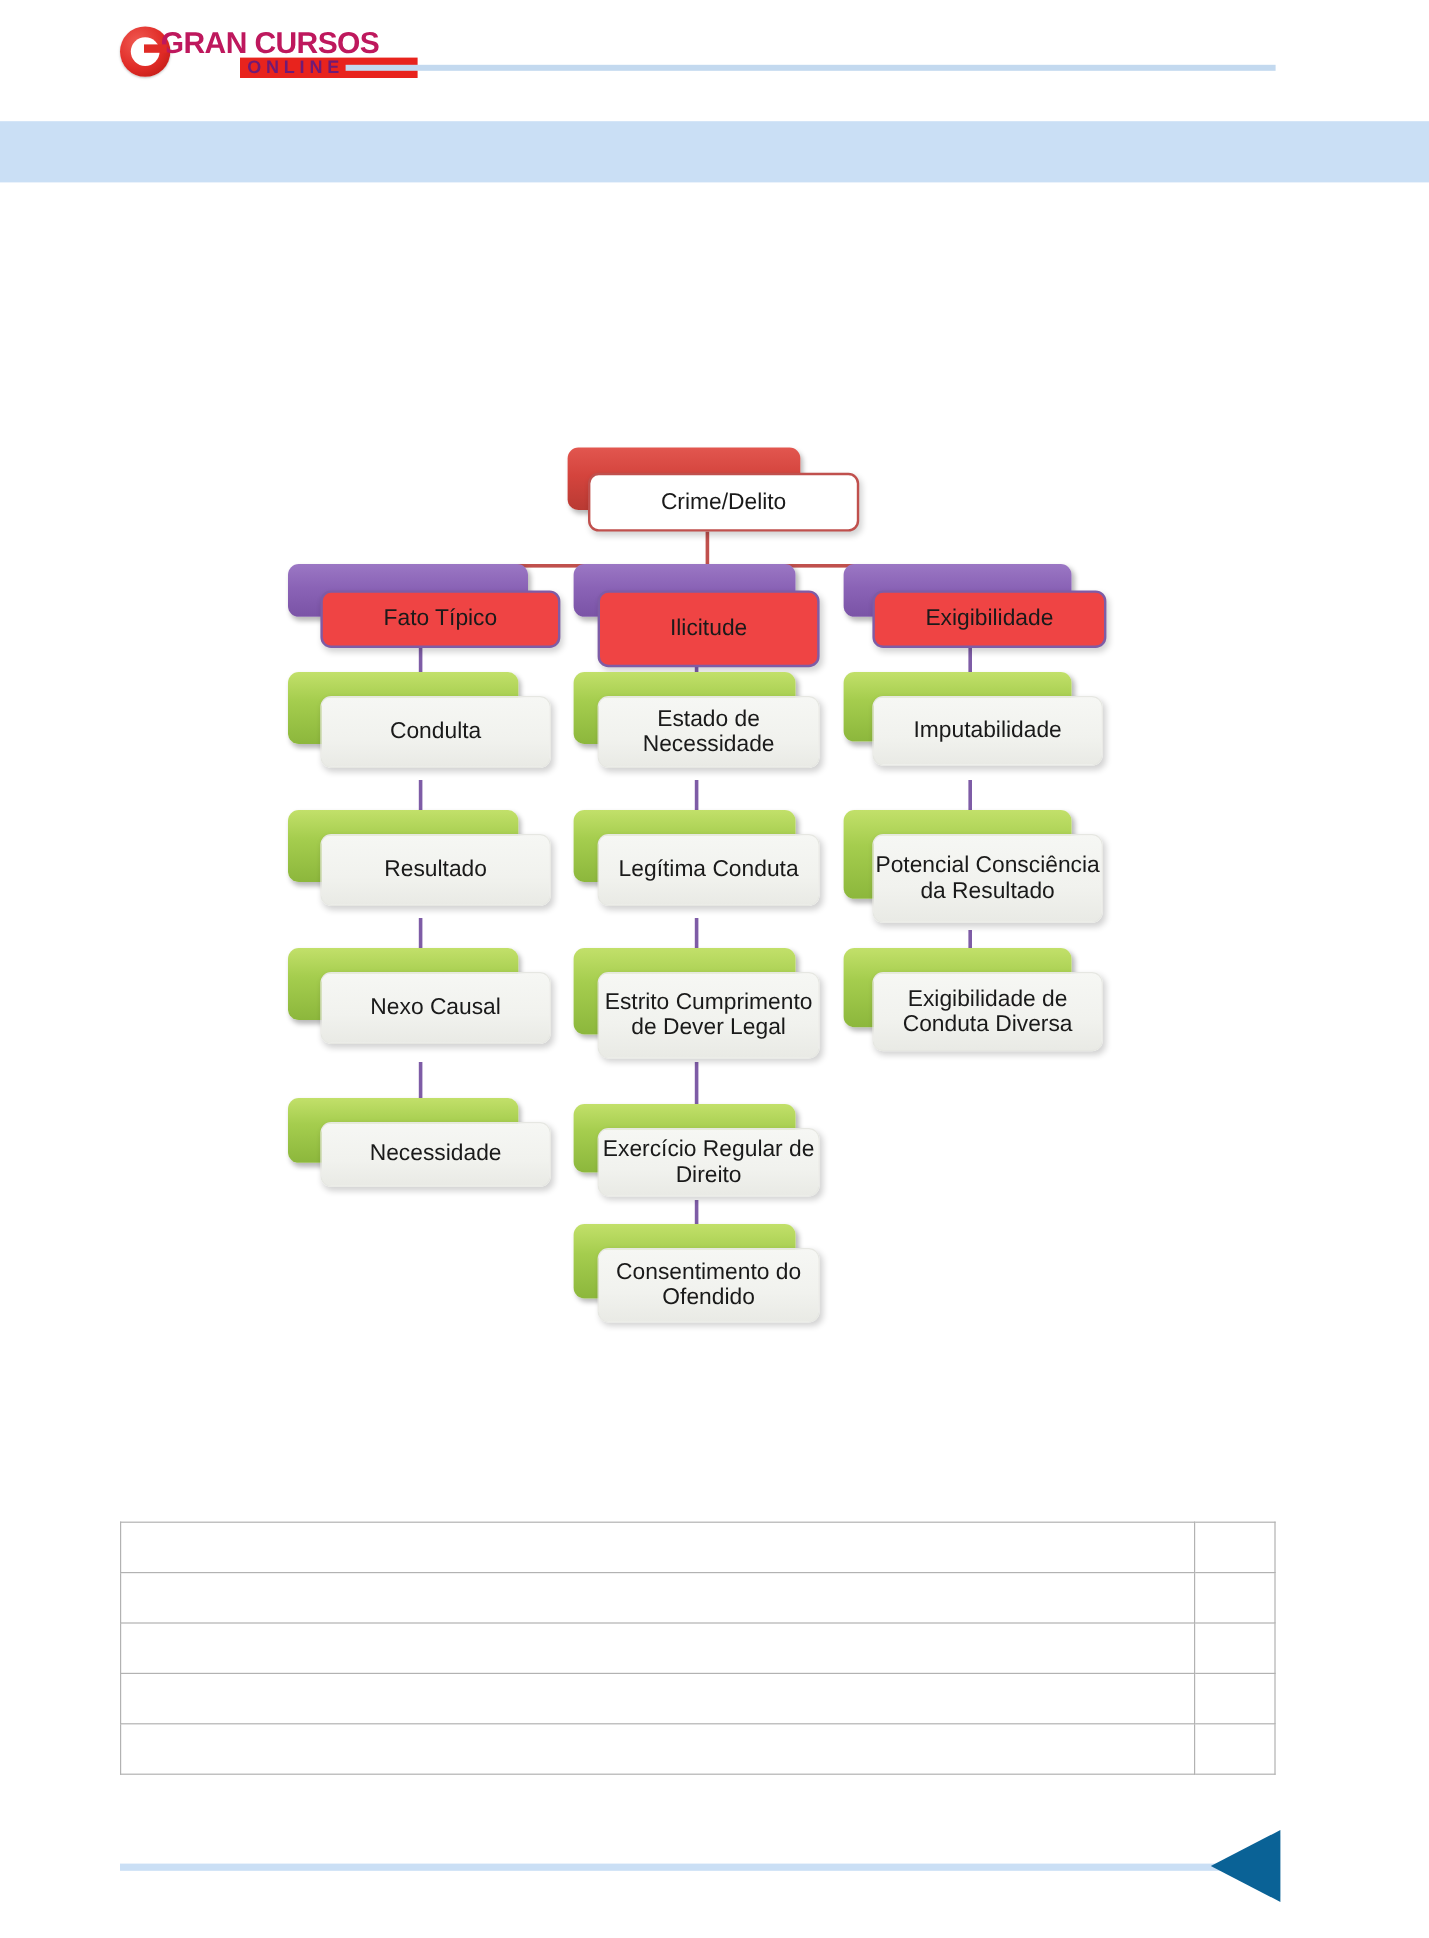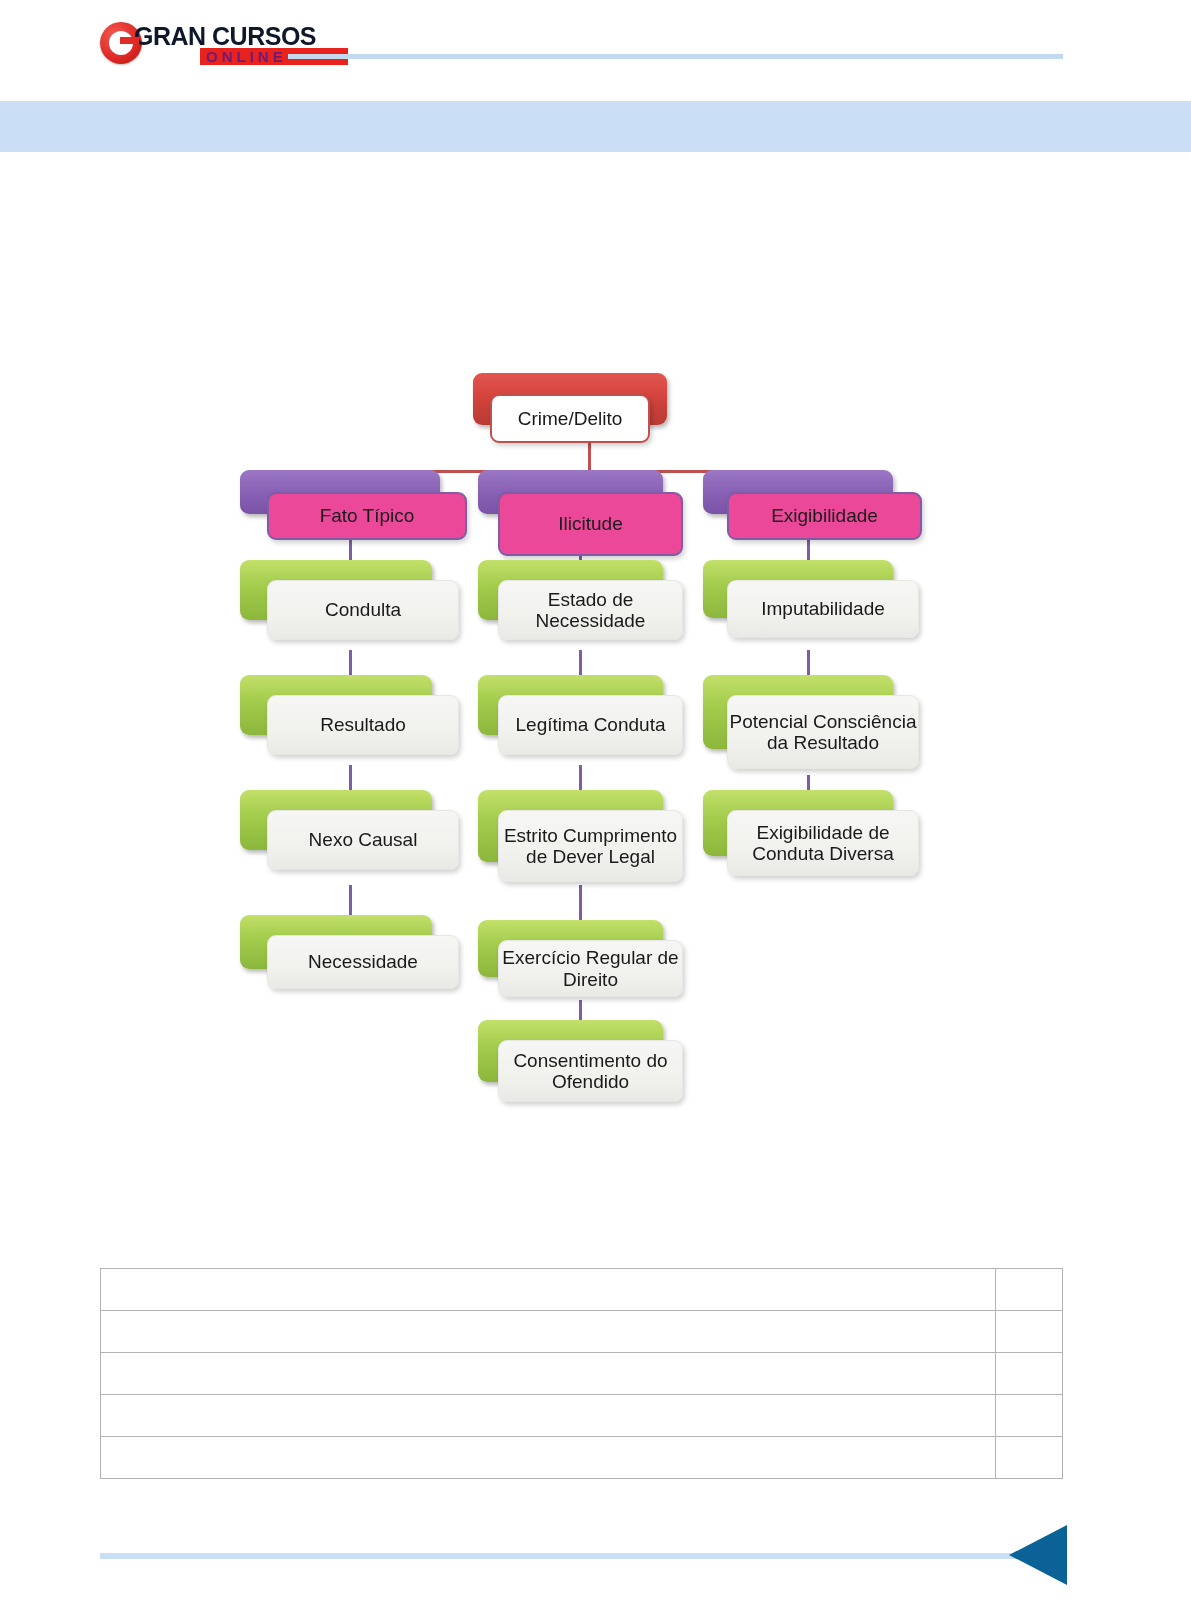--- a/index.html
+++ b/index.html
@@ -48,21 +48,21 @@
     width: 19px; height: 7px;
     background: #e02b26;
     z-index: 3;
   }
   .logo-gran {
     position: absolute;
     left: 34px; top: 4px;
     font-size: 25px;
     font-weight: bold;
     letter-spacing: -0.5px;
-    color: #0f172a;
+    color: #be185d;
     white-space: nowrap;
   }
   .logo-online-band {
     position: absolute;
     left: 100px; top: 30px;
     width: 148px; height: 17px;
     background: #e8231d;
   }
   .logo-online {
     position: absolute;
@@ -132,21 +132,21 @@
     color: #1a1a1a;
     font-size: 19px;
     line-height: 1.12;
     box-shadow: 2px 3px 5px rgba(0,0,0,0.18);
   }
   .front-red {
     background: #ffffff;
     border: 2px solid #c0504d;
   }
   .front-purple {
-    background: #ec4899;
+    background: #ef4444;
     border: 2px solid #7e5ca6;
   }
   .front-green {
     background: linear-gradient(to bottom, #f6f7f4 0%, #f1f2ee 60%, #e9eae5 100%);
     border: 1px solid #e6e7e2;
   }
 
   
   .tbl {
     position: absolute;
@@ -214,21 +214,21 @@
   <div class="conn conn-purple" style="left:579px; top:765px; width:3px; height:35px;"></div>
   <div class="conn conn-purple" style="left:579px; top:885px; width:3px; height:40px;"></div>
   <div class="conn conn-purple" style="left:579px; top:1000px; width:3px; height:25px;"></div>
 
   <div class="conn conn-purple" style="left:807px; top:540px; width:3px; height:32px;"></div>
   <div class="conn conn-purple" style="left:807px; top:650px; width:3px; height:35px;"></div>
   <div class="conn conn-purple" style="left:807px; top:775px; width:3px; height:28px;"></div>
 
   <div class="node" style="left:473px; top:373px;">
     <div class="node-back back-red" style="width:194px; height:52px;"></div>
-    <div class="node-front front-red" style="left:17px; top:21px; width:160px; height:49px;">Crime/Delito</div>
+    <div class="node-front front-red" style="left:17px; top:21px; width:226px; height:49px;">Crime/Delito</div>
   </div>
 
   <div class="node" style="left:240px; top:470px;">
     <div class="node-back back-purple" style="width:200px; height:44px;"></div>
     <div class="node-front front-purple" style="left:27px; top:22px; width:200px; height:48px;">Fato Típico</div>
   </div>
 
   <div class="node" style="left:240px; top:560px;">
     <div class="node-back back-green" style="width:192px; height:60px;"></div>
     <div class="node-front front-green" style="left:27px; top:20px; width:192px; height:60px;">Condulta</div>

